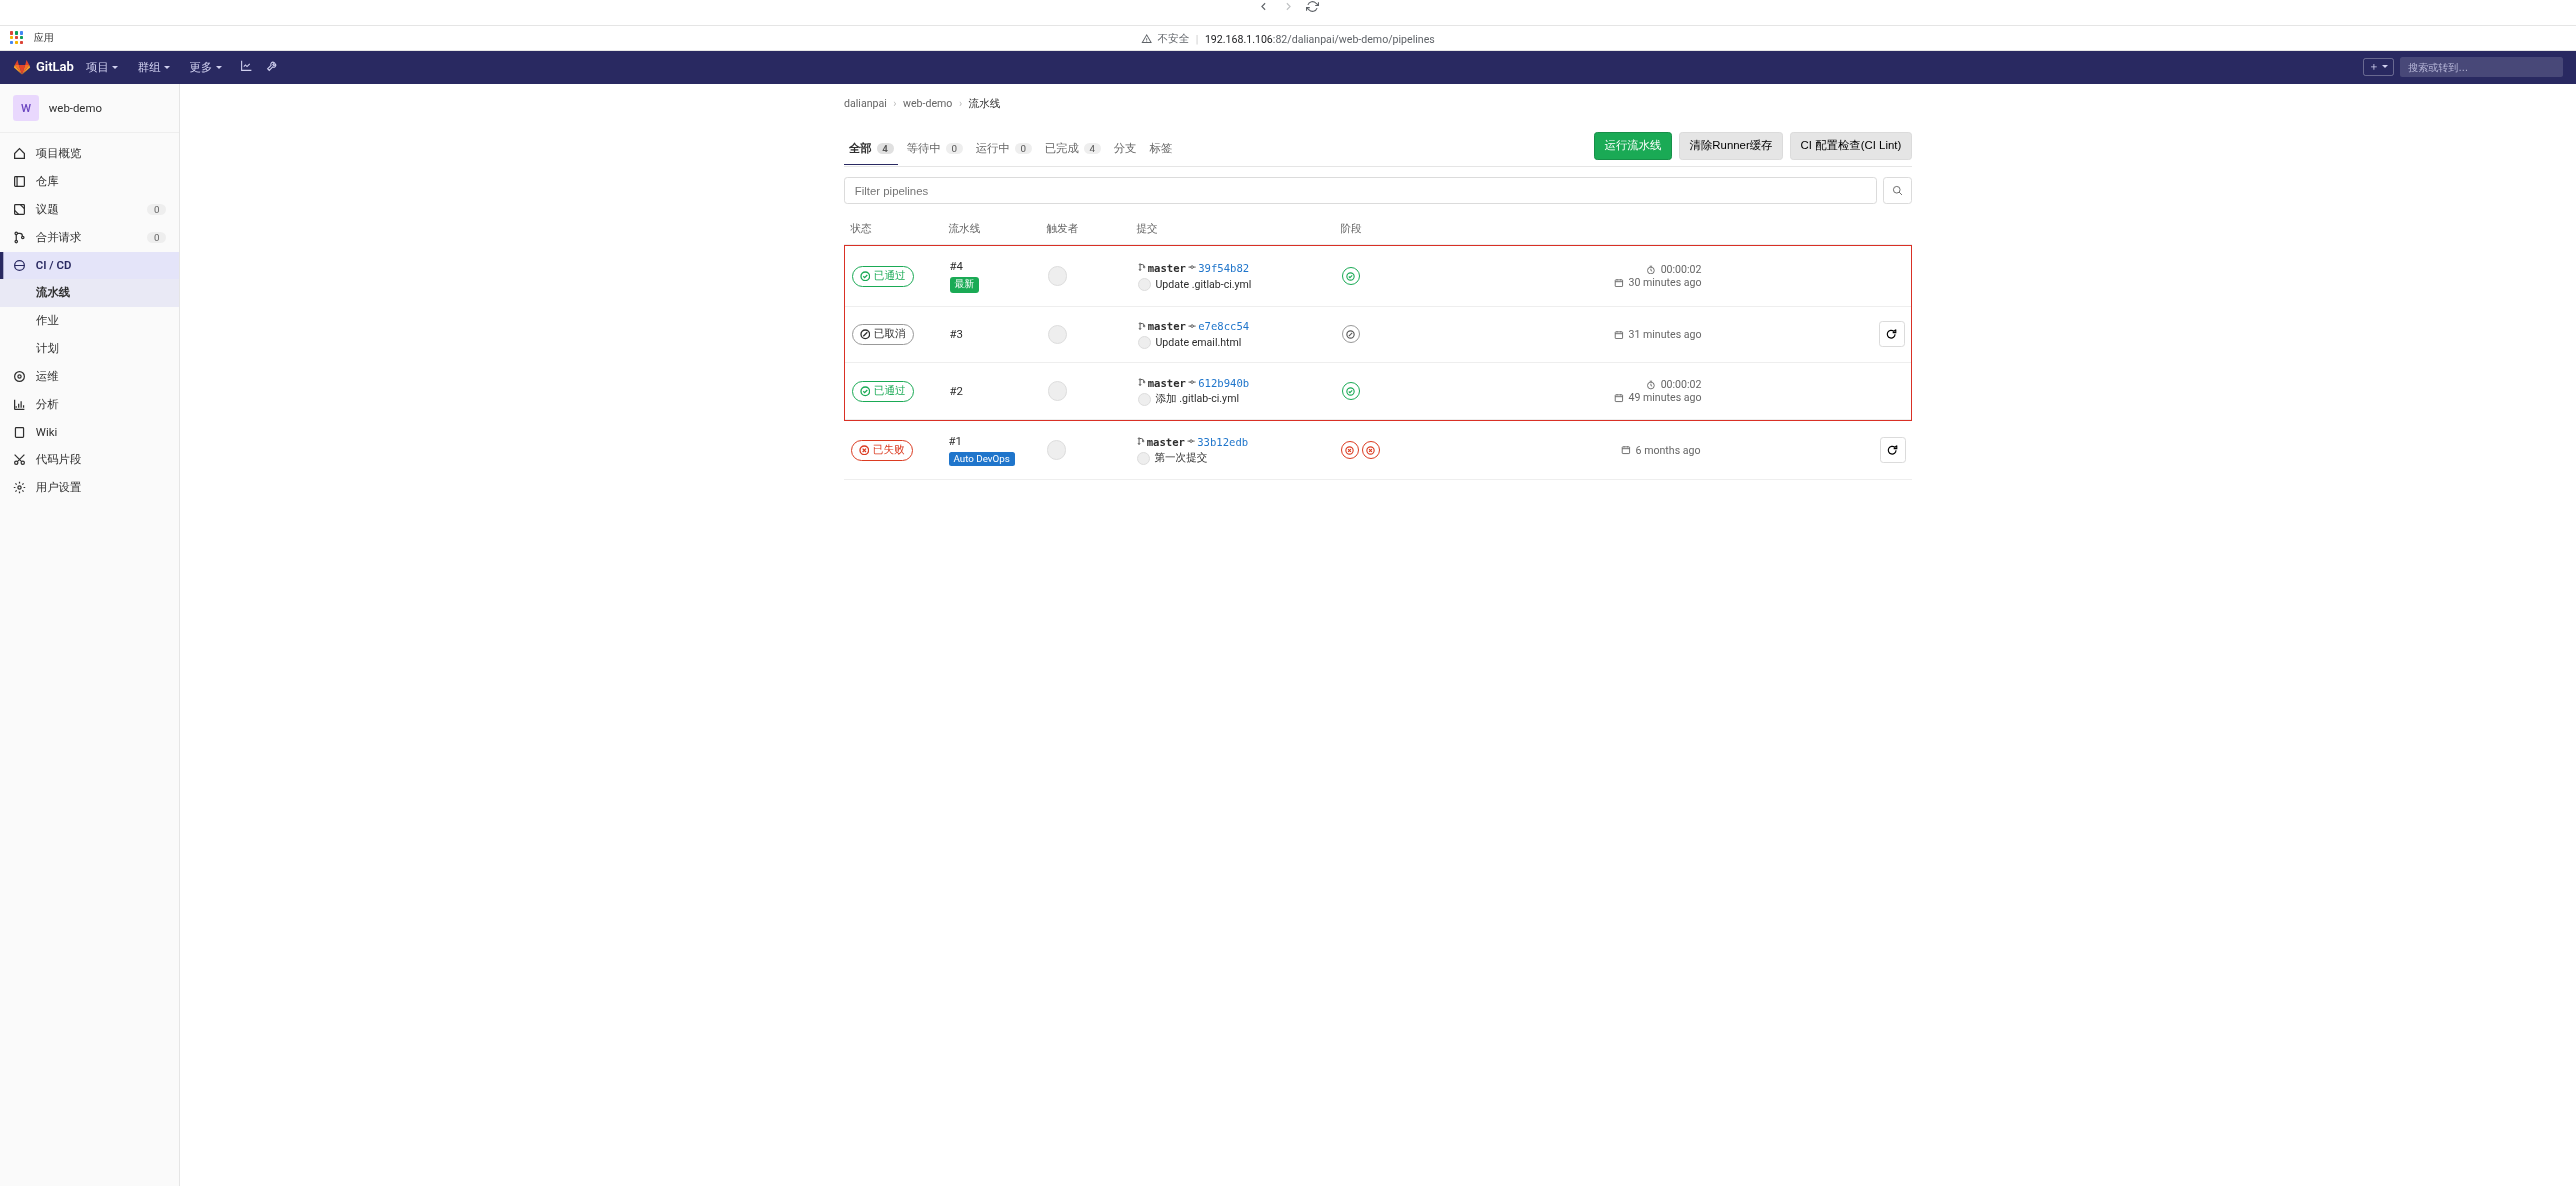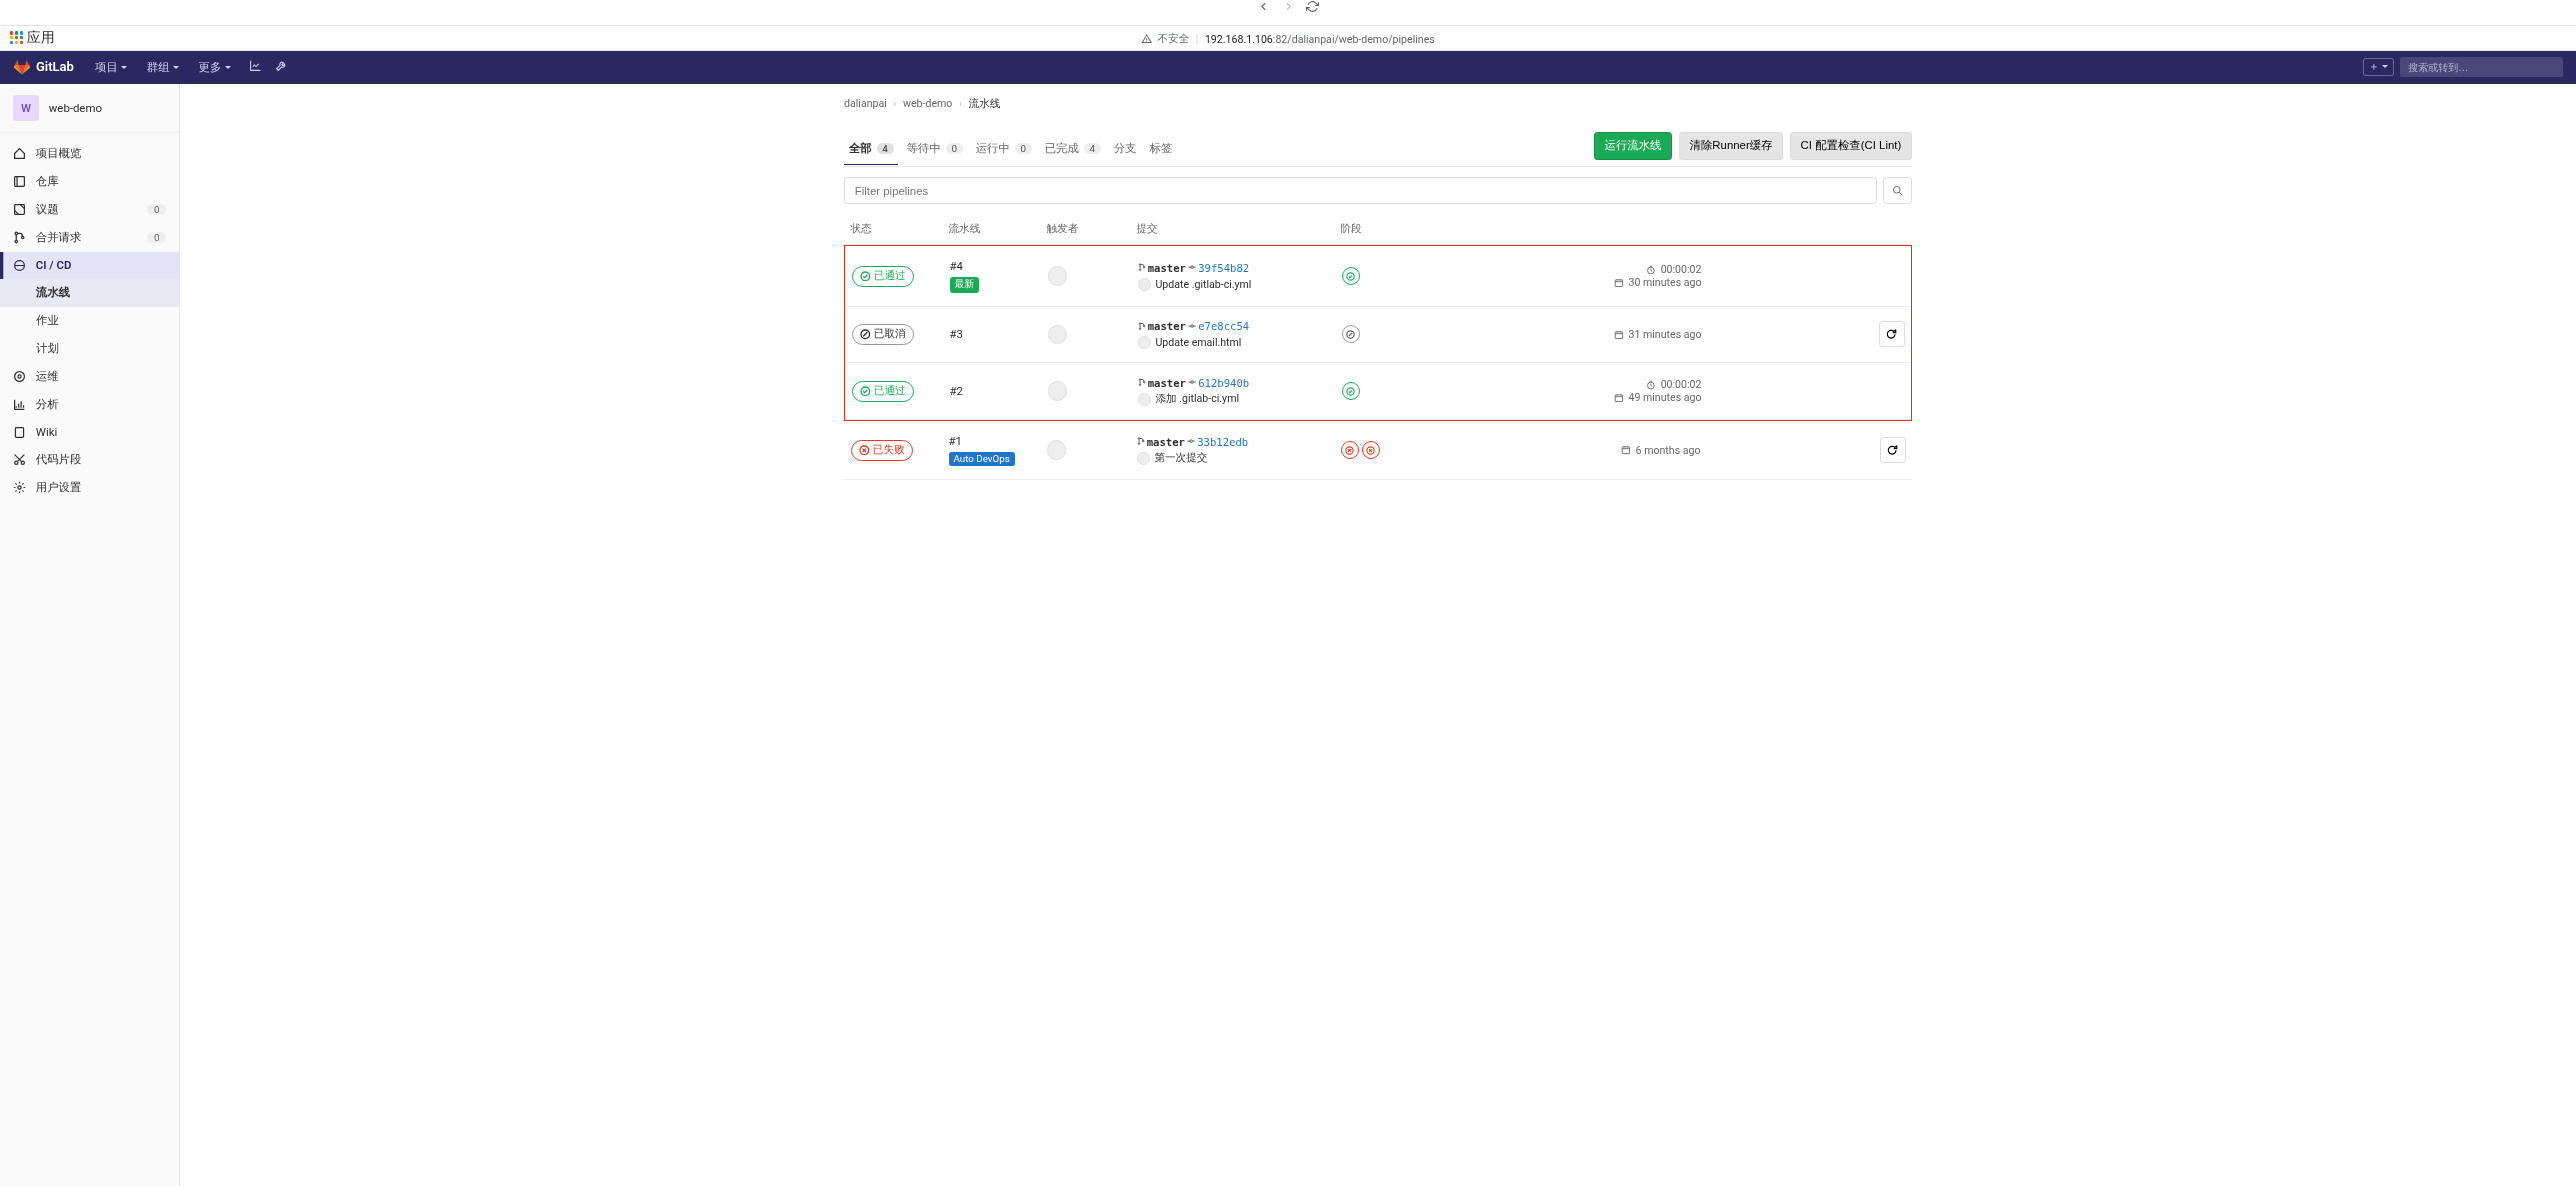--- a/index.html
+++ b/index.html
@@ -9,27 +9,27 @@
 .browser-bar { display: flex; align-items: center; height: 26px; padding: 0 16px; border-bottom: 0.8px solid #e5e5e5; gap: 16px; flex-direction: column; }
 .browser-nav { display: flex; gap: 11.4px; align-items: center; color: #5f6368; }
 .browser-nav svg { width: 13px; height: 13px; }
 .url-bar { display: flex; align-items: center; flex: 1; gap: 6.5px; font-size: 10.6px; color: #5f6368; }
 .url-bar .insecure { display: flex; align-items: center; gap: 4.9px; }
 .url-bar .divider { color: #ccc; }
 .url-text { color: #202124; }
 .url-text .host { color: #202124; }
 .url-text .path { color: #5f6368; }
 
-.bookmarks-bar { display: flex; align-items: center; height: 24.5px; padding: 0 9.8px; gap: 4px; font-size: 14px; border-bottom: 0.8px solid #e5e5e5; }
+.bookmarks-bar { display: flex; align-items: center; height: 24.5px; padding: 0 9.8px; gap: 11px; font-size: 10px; border-bottom: 0.8px solid #e5e5e5; }
 .apps-icon { width: 13px; height: 13px; display: grid; grid-template-columns: repeat(3, 3.3px); grid-template-rows: repeat(3, 3.3px); gap: 1.6px; }
 .apps-icon span { width: 3.3px; height: 3.3px; border-radius: 0.8px; }
 
 
 .gl-header { display: flex; align-items: center; height: 33px; background: #292961; color: #fff; padding: 0 13px; }
-.gl-logo { display: flex; align-items: center; gap: 4.9px; font-weight: 600; font-size: 13px; margin-right: 13px; }
+.gl-logo { display: flex; align-items: center; gap: 4.9px; font-weight: 600; font-size: 13px; margin-right: 4px; }
 .gl-logo-icon { width: 18px; height: 16.3px; }
 .gl-nav { display: flex; gap: 3.3px; }
 .gl-nav-item { display: flex; align-items: center; gap: 3.3px; padding: 4.9px 8.2px; font-size: 11.4px; color: #d1d1f0; cursor: pointer; }
 .caret-down { width: 0; height: 0; border-left: 3.3px solid transparent; border-right: 3.3px solid transparent; border-top: 3.3px solid currentColor; }
 .gl-icons { display: flex; gap: 13px; margin-left: 9.8px; color: #d1d1f0; }
 .gl-icons svg { width: 13px; height: 13px; }
 .gl-header-right { margin-left: auto; display: flex; align-items: center; gap: 6.5px; }
 .gl-plus { display: flex; align-items: center; gap: 3.3px; color: #d1d1f0; padding: 3.3px 4.9px; border: 0.8px solid rgba(255,255,255,0.3); border-radius: 2.5px; }
 .gl-search { background: rgba(255,255,255,0.15); border: none; color: #d1d1f0; padding: 4.9px 8.2px; font-size: 10px; width: 163px; border-radius: 2.5px; }
 .gl-search::placeholder { color: #b8b8d9; }

